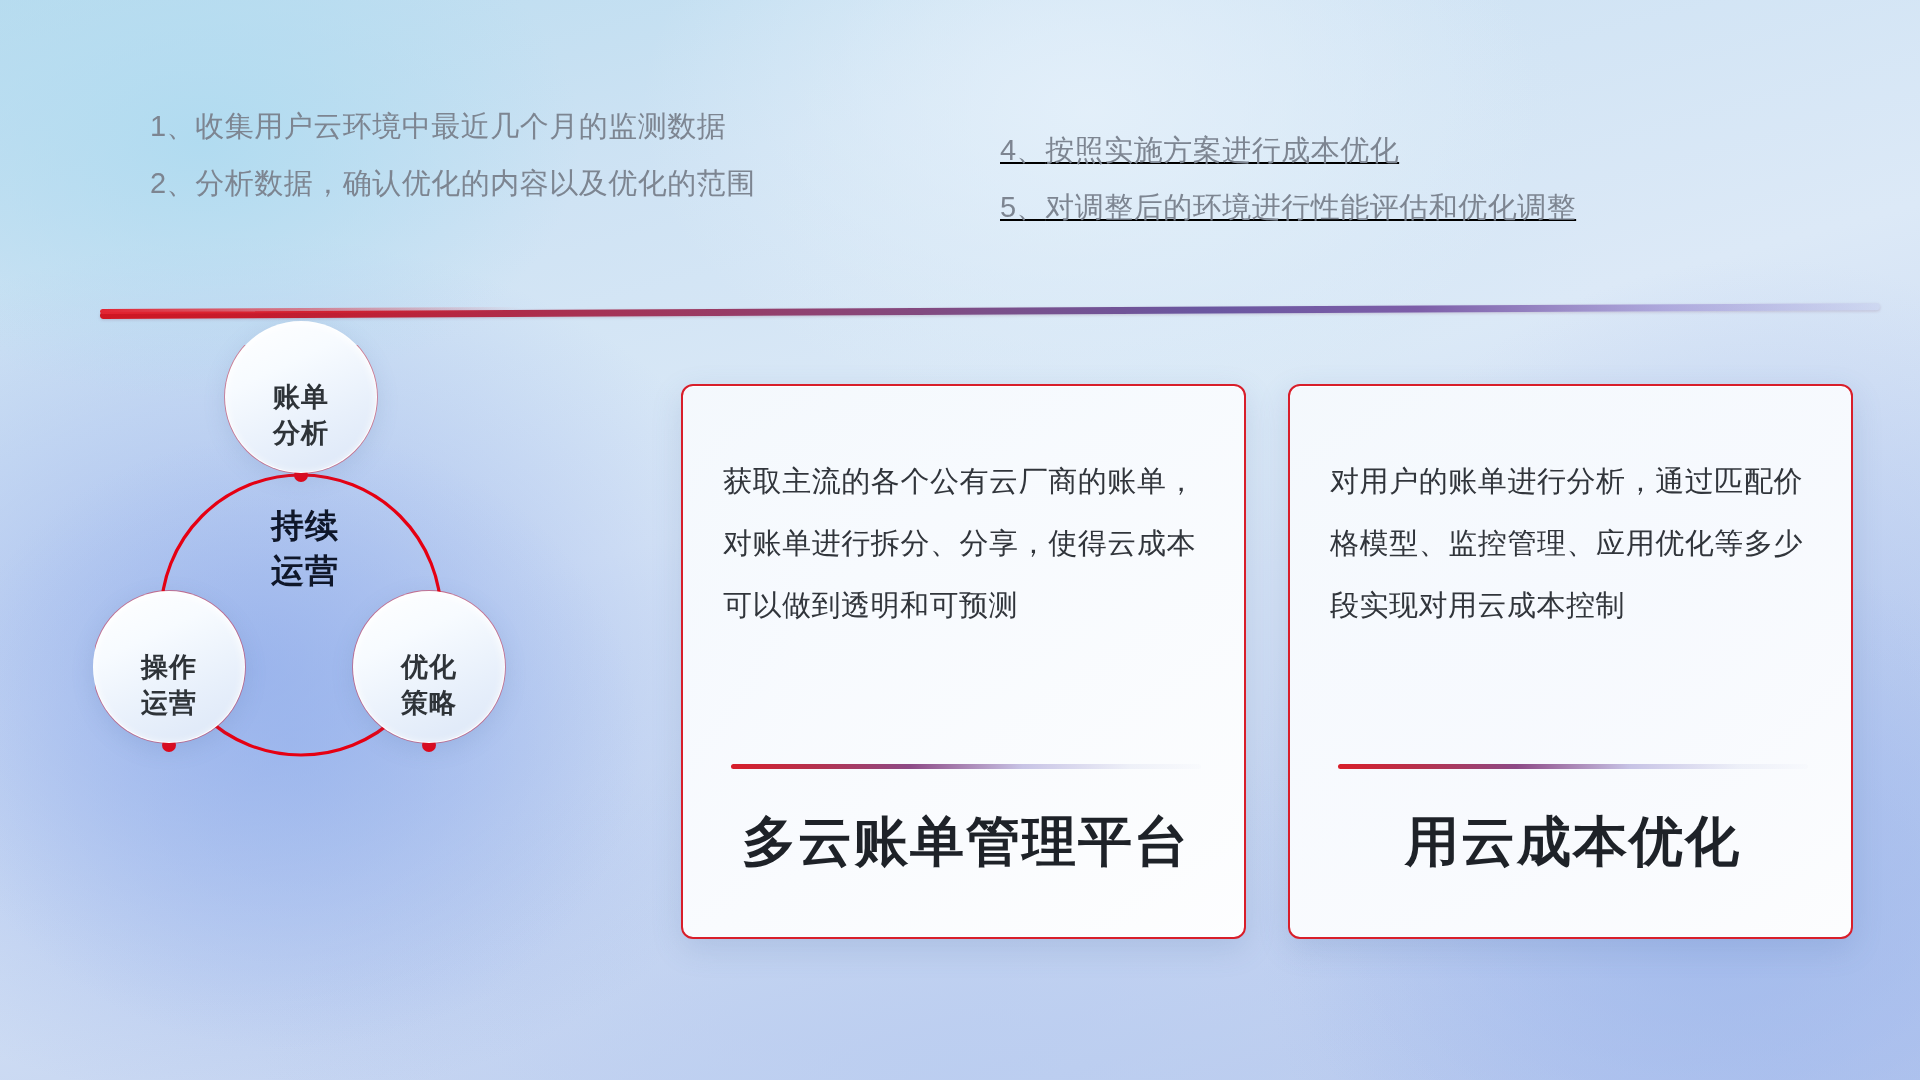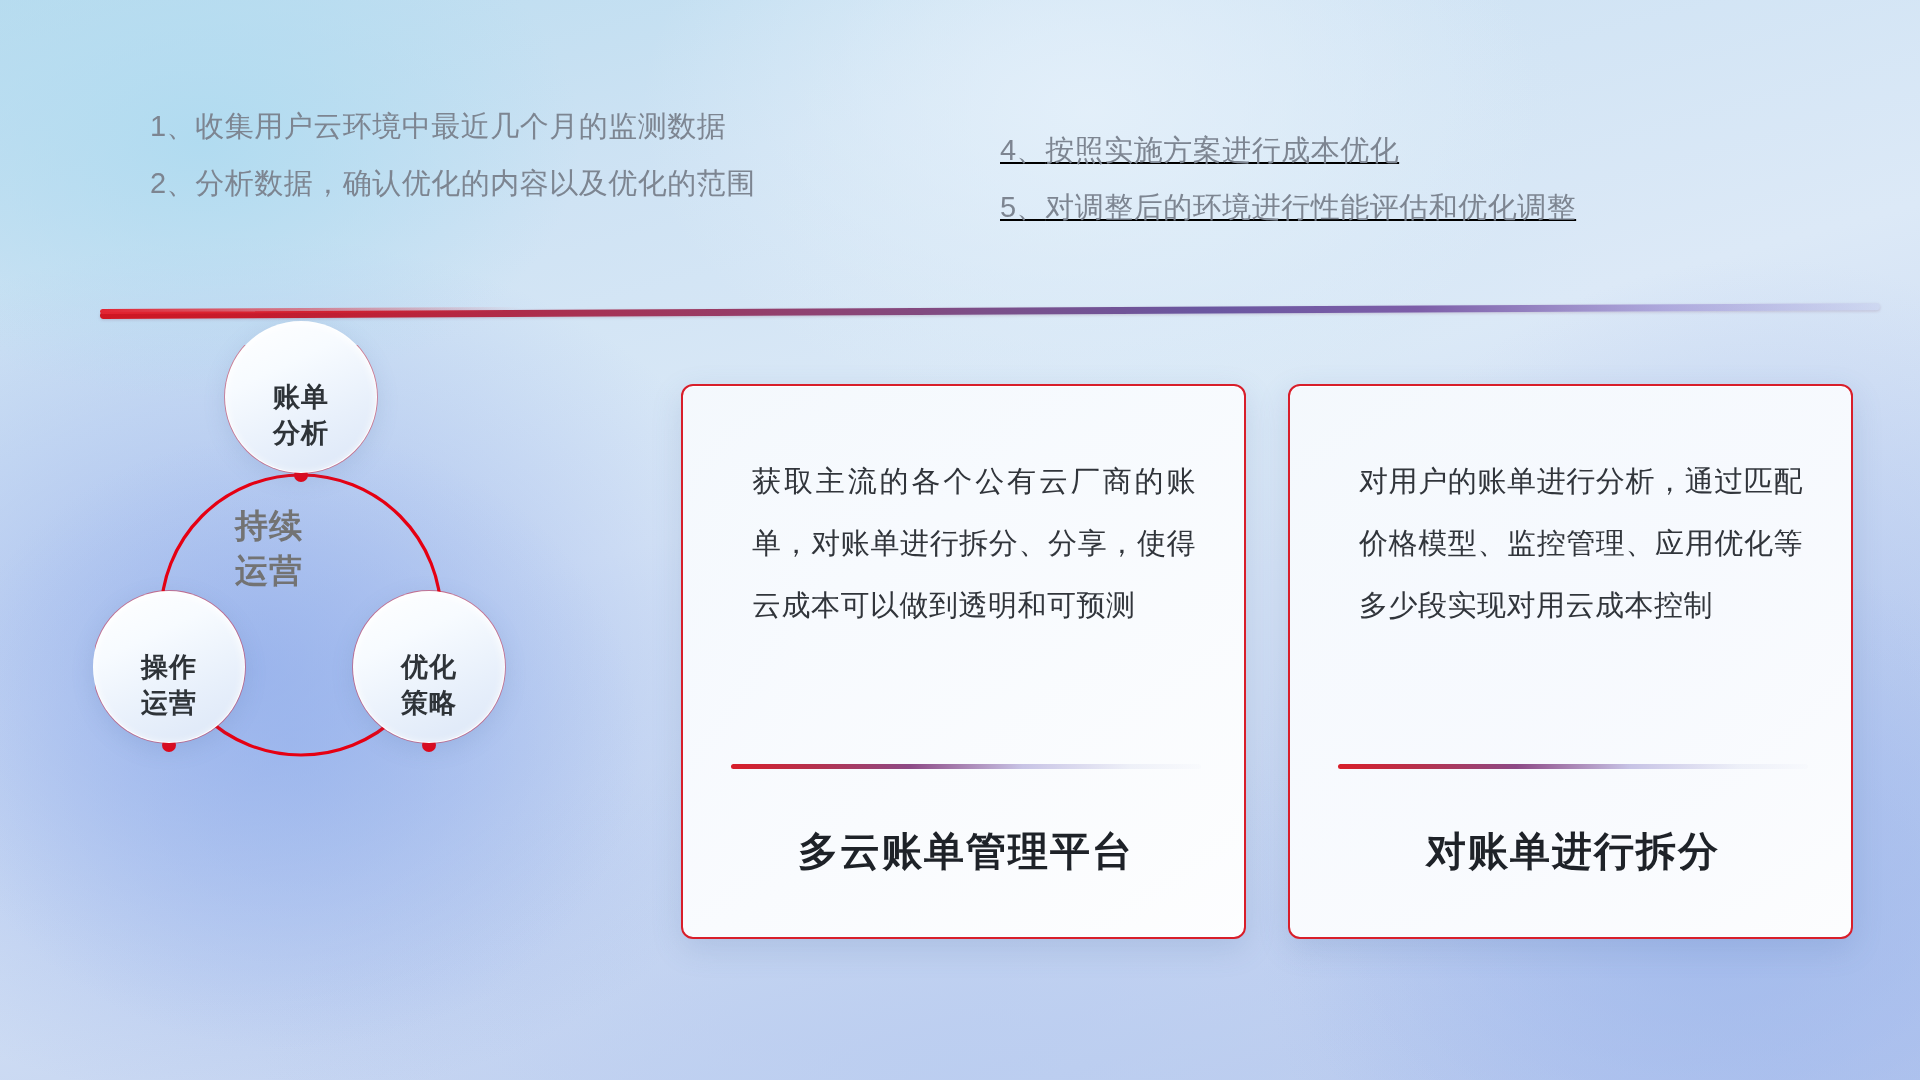--- a/index.html
+++ b/index.html
@@ -67,48 +67,48 @@
   }
   .bubble-label {
     text-align:center; color:#2e3338; font-size:27px; font-weight:bold;
     line-height:36px; letter-spacing:1px;margin-top:36px;
   }
   .b-top    { left:130px; top:-24px;  width:152px; height:152px; }
   .b-left   { left:-2px;  top:246px;  width:152px; height:152px; }
   .b-right  { left:258px; top:246px;  width:152px; height:152px; }
   .venn-center {
     position:absolute; left:140px; top:148px; width:140px; height:110px;
-    display:flex; align-items:center; 
-    text-align:center; color:#737373; font-size:33px; font-weight:bold;
+    display:flex; align-items:center; justify-content:center;
+    text-align:center; color:#0f172a; font-size:33px; font-weight:bold;
     line-height:45px; letter-spacing:1px;
   }
 
   
   .card {
     position:absolute; top:384px; width:565px; height:555px;
     border:2px solid #d81e2a; border-radius:12px;
     background:linear-gradient(150deg, rgba(245,249,253,0.96) 0%, rgba(250,252,255,0.93) 40%, rgba(255,255,255,0.97) 100%);
     box-shadow:0 10px 30px rgba(80,110,165,0.18), inset 0 1px 0 rgba(255,255,255,0.9);
-    padding:64px 48px 0 69px;
+    padding:64px 48px 0 40px;
   }
   .card-1 { left:681px; }
   .card-2 { left:1288px; }
   .card-body {
     color:#31353b; font-size:29px; line-height:62px; letter-spacing:0.5px;
     text-align:justify; text-justify:inter-ideograph;
   }
   .card-rule {
     position:absolute; left:48px; bottom:168px; width:470px; height:5px;
     background:linear-gradient(90deg, #d81e2a 0%, #b5324f 18%, #8d4a86 38%,
       rgba(150,140,205,0.5) 62%, rgba(190,195,225,0.2) 85%, rgba(210,215,235,0.05) 100%);
     border-radius:3px;
   }
   .card-title {
     position:absolute; left:48px; bottom:58px; width:470px;
-    color:#1e2228; font-size:40px; font-weight:bold; letter-spacing:2px;
+    color:#1e2228; font-size:54px; font-weight:bold; letter-spacing:2px;
     text-align:center; white-space:nowrap;
   }
 </style>
 </head>
 <body>
 
 <div class="bg-glow glow-a"></div>
 <div class="bg-glow glow-b"></div>
 <div class="bg-glow glow-c"></div>
 <div class="bg-glow glow-d"></div>
@@ -187,14 +187,14 @@
 
 <div class="card card-1">
   <div class="card-body">获取主流的各个公有云厂商的账单，对账单进行拆分、分享，使得云成本可以做到透明和可预测</div>
   <div class="card-rule"></div>
   <div class="card-title">多云账单管理平台</div>
 </div>
 
 <div class="card card-2">
   <div class="card-body">对用户的账单进行分析，通过匹配价格模型、监控管理、应用优化等多少段实现对用云成本控制</div>
   <div class="card-rule"></div>
-  <div class="card-title">对账单进行拆分</div>
+  <div class="card-title">用云成本优化</div>
 </div>
 
 </body></html>

